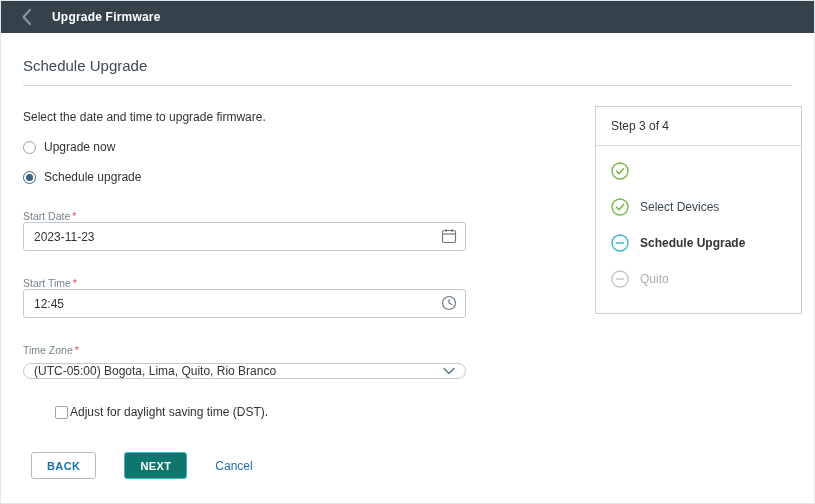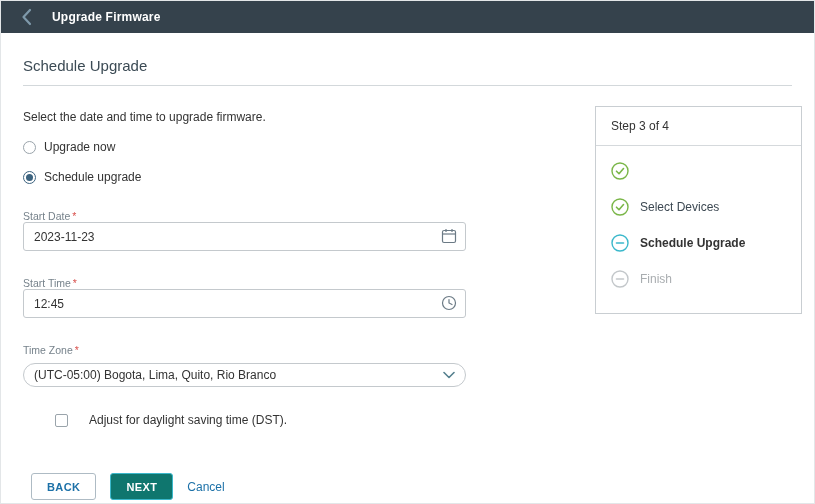--- a/index.html
+++ b/index.html
@@ -43,34 +43,34 @@
   .req { color:#d9534f; margin-left:2px; }
   .input-wrap { position:relative; width:443px; }
   .text-input {
     width:100%; height:29px; border:1px solid #c4c9cd; border-radius:3px;
     padding:0 34px 0 10px; font-size:12px; color:#333;
     font-family:"Liberation Sans", sans-serif; background:#fff; outline:none;
   }
   .input-icon { position:absolute; right:9px; top:6px; cursor:pointer; }
 
   .select-box {
-    width:443px; height:24px; border:1px solid #c4c9cd; border-radius:12px;
+    width:443px; height:16px; border:1px solid #c4c9cd; border-radius:12px;
     margin-top:7px; display:flex; align-items:center; justify-content:space-between;
     padding:0 10px; font-size:12px; color:#333; cursor:pointer; background:#fff;
   }
 
-  .checkbox-row { display:flex; align-items:center; gap:21px; margin-top:26px; cursor:pointer;padding-left:32px; }
+  .checkbox-row { display:flex; align-items:center; gap:2px; margin-top:26px; cursor:pointer;padding-left:32px; }
   .checkbox {
     width:13px; height:13px; border:1px solid #9aa4ab; border-radius:2px; background:#fff;
     flex:0 0 auto;
   }
   .checkbox-label { font-size:12px; color:#333; }
 
   
-  .actions { position:absolute; left:30px; bottom:3px; display:flex; align-items:center; gap:14px; }
+  .actions { position:absolute; left:30px; bottom:24px; display:flex; align-items:center; gap:28px; }
   .btn {
     height:27px; padding:0 15px; border-radius:3px; font-size:11px; font-weight:700;
     letter-spacing:.4px; display:flex; align-items:center; cursor:pointer;
     font-family:"Liberation Sans", sans-serif;
   }
   .btn-back { background:#fff; border:1px solid #aebbc4; color:#1c71a8; }
   .btn-next { border:1px solid #3bb8cb; color:#fff; }
   .link { font-size:12px; color:#1c71a8; cursor:pointer; text-decoration:none; }
 
   
@@ -196,21 +196,21 @@
       <span class="step-label">Schedule Upgrade</span>
     </div>
 
     <div class="step-item pending">
       <span class="step-icon">
         <svg width="18" height="18" viewBox="0 0 18 18">
           <circle cx="9" cy="9" r="8" fill="none" stroke="#c3c7ca" stroke-width="1.4"></circle>
           <line x1="5.5" y1="9" x2="12.5" y2="9" stroke="#c3c7ca" stroke-width="1.6" stroke-linecap="round"></line>
         </svg>
       </span>
-      <span class="step-label">Finish</span>
+      <span class="step-label">Quito</span>
     </div>
 
   </div>
 </div>
 
 <div class="actions">
   <button class="btn btn-back">BACK</button>
   <button class="btn btn-next" style="background:#0f766e;">NEXT</button>
   <a class="link">Cancel</a>
 </div>

